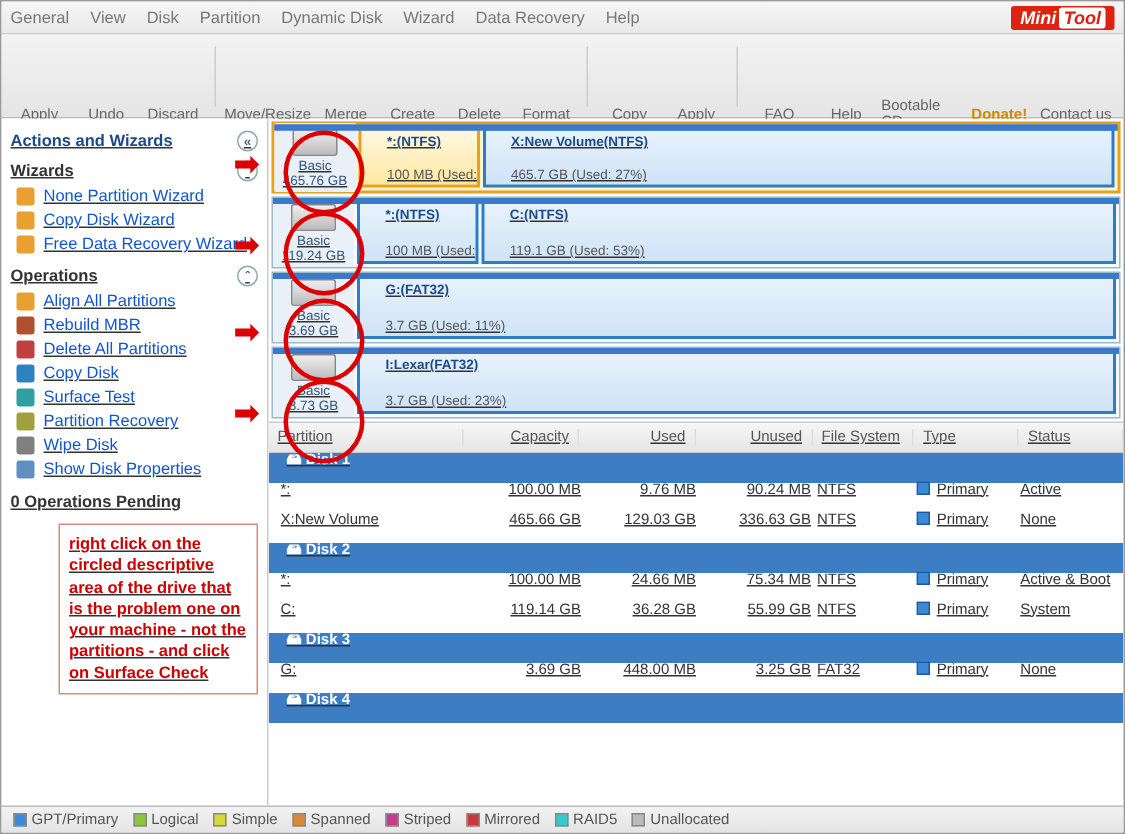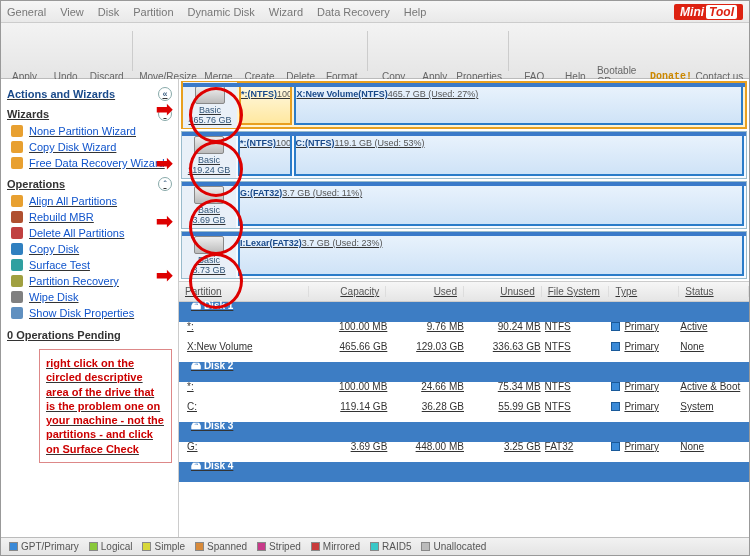--- a/index.html
+++ b/index.html
@@ -9,21 +9,21 @@
 .menubar { display: flex; align-items: center; height: 22px; background: linear-gradient(#f6f6f6,#e9e9e9); border-bottom: 1px solid #ccc; padding: 0 6px; gap: 14px; color: #777; }
 .menubar .logo { margin-left: auto; background: #d21; color: #fff; font-weight: bold; font-style: italic; padding: 1px 6px; border-radius: 2px; font-size: 12px; }
 .menubar .logo .tool { background:#fff; color:#d21; padding:0 3px; border-radius:2px; margin-left:2px;}
 
 
 .toolbar { display: flex; align-items: center; height: 56px; background: linear-gradient(#f3f3f3,#e5e5e5); border-bottom: 1px solid #bbb; padding: 0 4px; gap: 2px; }
 .tbtn { display: flex; flex-direction: column; align-items: center; justify-content: center; width: 46px; height: 48px; font-size: 10px; color: #666; cursor: pointer; border-radius: 3px; gap: 48px; }
 .tbtn.wide { width: 60px; }
 .tbtn .ico { width: 22px; height: 22px; margin-bottom: 3px; border-radius: 3px; }
 .sep { width: 1px; height: 40px; background: #ccc; margin: 0 4px; }
-.donate { color: #c80; font-weight: bold; font-family: Liberation Mono, monospace; }
+.donate { color: #c80; font-weight: bold; }
 
 
 .main { display: flex; height: calc(100% - 22px - 56px - 18px); text-decoration: underline; }
 .sidebar { width: 178px; border-right: 1px solid #ccc; background: #fff; overflow: hidden; position: relative; padding: 4px 6px; }
 .sidebar h3 { font-size: 11px; font-weight: bold; color: #1a4a8a; margin: 4px 0; display:flex; align-items:center; justify-content:space-between;}
 .sidebar h4 { font-size: 11px; font-weight: bold; margin: 6px 0 2px; display:flex; justify-content:space-between; align-items:center;}
 .collapse { width:14px; height:14px; border:1px solid #8aa; border-radius:50%; display:flex; align-items:center; justify-content:center; font-size:9px; color:#468; cursor:pointer;}
 .wizlist { list-style: none; }
 .wizlist li { display:flex; align-items:center; gap:6px; padding: 2px 0 2px 4px; color: #15c; cursor: pointer; }
 .wizlist li .dot { width:12px; height:12px; border-radius:2px; }
@@ -31,21 +31,21 @@
 .note { border:1px solid #d88; background:#fff; color:#c00; font-size:11px; padding:6px; line-height:1.3; font-weight:bold;margin-left:32px;}
 
 
 .content { flex:1; display:flex; flex-direction:column; overflow:hidden; }
 .disks { background:#fff; }
 .diskrow { display:flex; align-items:center; height:48px; border:1px solid #9bc; margin:2px; background:#f6faff; position:relative;}
 .diskrow.sel { border:2px solid #e8a020; background:#fff3d0;}
 .diskicon { width:54px; height:46px; display:flex; flex-direction:column; align-items:center; justify-content:center; font-size:9px; color:#357; position:relative; background:#e9f0f8;}
 .diskicon .hdd { width:30px; height:18px; background:linear-gradient(#eee,#bbb); border:1px solid #888; border-radius:2px; margin-bottom:1px;}
 .parts { flex:1; display:flex; height:100%; padding:2px; gap:2px;}
-.part { border:2px solid #2b7cc9; background:linear-gradient(#e8f2fc,#cfe3f7); display:flex; flex-direction:row; justify-content:flex-start; padding:2px 0; font-size:9px; overflow:hidden;}
+.part { border:2px solid #2b7cc9; background:linear-gradient(#e8f2fc,#cfe3f7); display:flex; flex-direction:column; justify-content:space-between; padding:2px 17px; font-size:9px; overflow:hidden;}
 .part.sel { border-color:#e8a020; background:linear-gradient(#fff8e0,#ffe8a0);}
 .part .lbl { color:#1a4a8a; font-weight:bold; white-space:nowrap;}
 .part .sz { color:#555; white-space:nowrap;}
 .bluebar { position:absolute; top:0; left:0; right:0; height:4px; background:#3a7ac9;}
 
 
 .tbl { flex:1; overflow:auto; border-top:1px solid #ccc;}
 .thead { display:flex; background:linear-gradient(#f6f6f6,#e5e5e5); border-bottom:1px solid #ccc; height:20px; align-items:center; font-size:10px; color:#555;}
 .thead span { padding:0 6px; border-right:1px solid #ddd;}
 .trow { display:flex; align-items:center; height:20px; font-size:10px; padding:0 0 12px 8px;}
@@ -114,24 +114,20 @@
     </div>
     <div class="sep"></div>
     <div class="tbtn">
       <div class="ico" style="background: rgb(255, 204, 68);"></div>
       <span>Copy</span>
     </div>
     <div class="tbtn">
       <div class="ico" style="background: rgb(255, 204, 68);"></div>
       <span>Apply</span>
     </div>
-    <div class="tbtn">
-      <div class="ico" style="background: rgb(255, 204, 68);"></div>
-      <span>Properties</span>
-    </div>
     <div class="sep"></div>
     <div class="tbtn">
       <div class="ico" style="background: rgb(221, 85, 85);"></div>
       <span>FAQ</span>
     </div>
     <div class="tbtn">
       <div class="ico" style="background: rgb(51, 153, 221);"></div>
       <span>Help</span>
     </div>
     <div class="tbtn wide">

